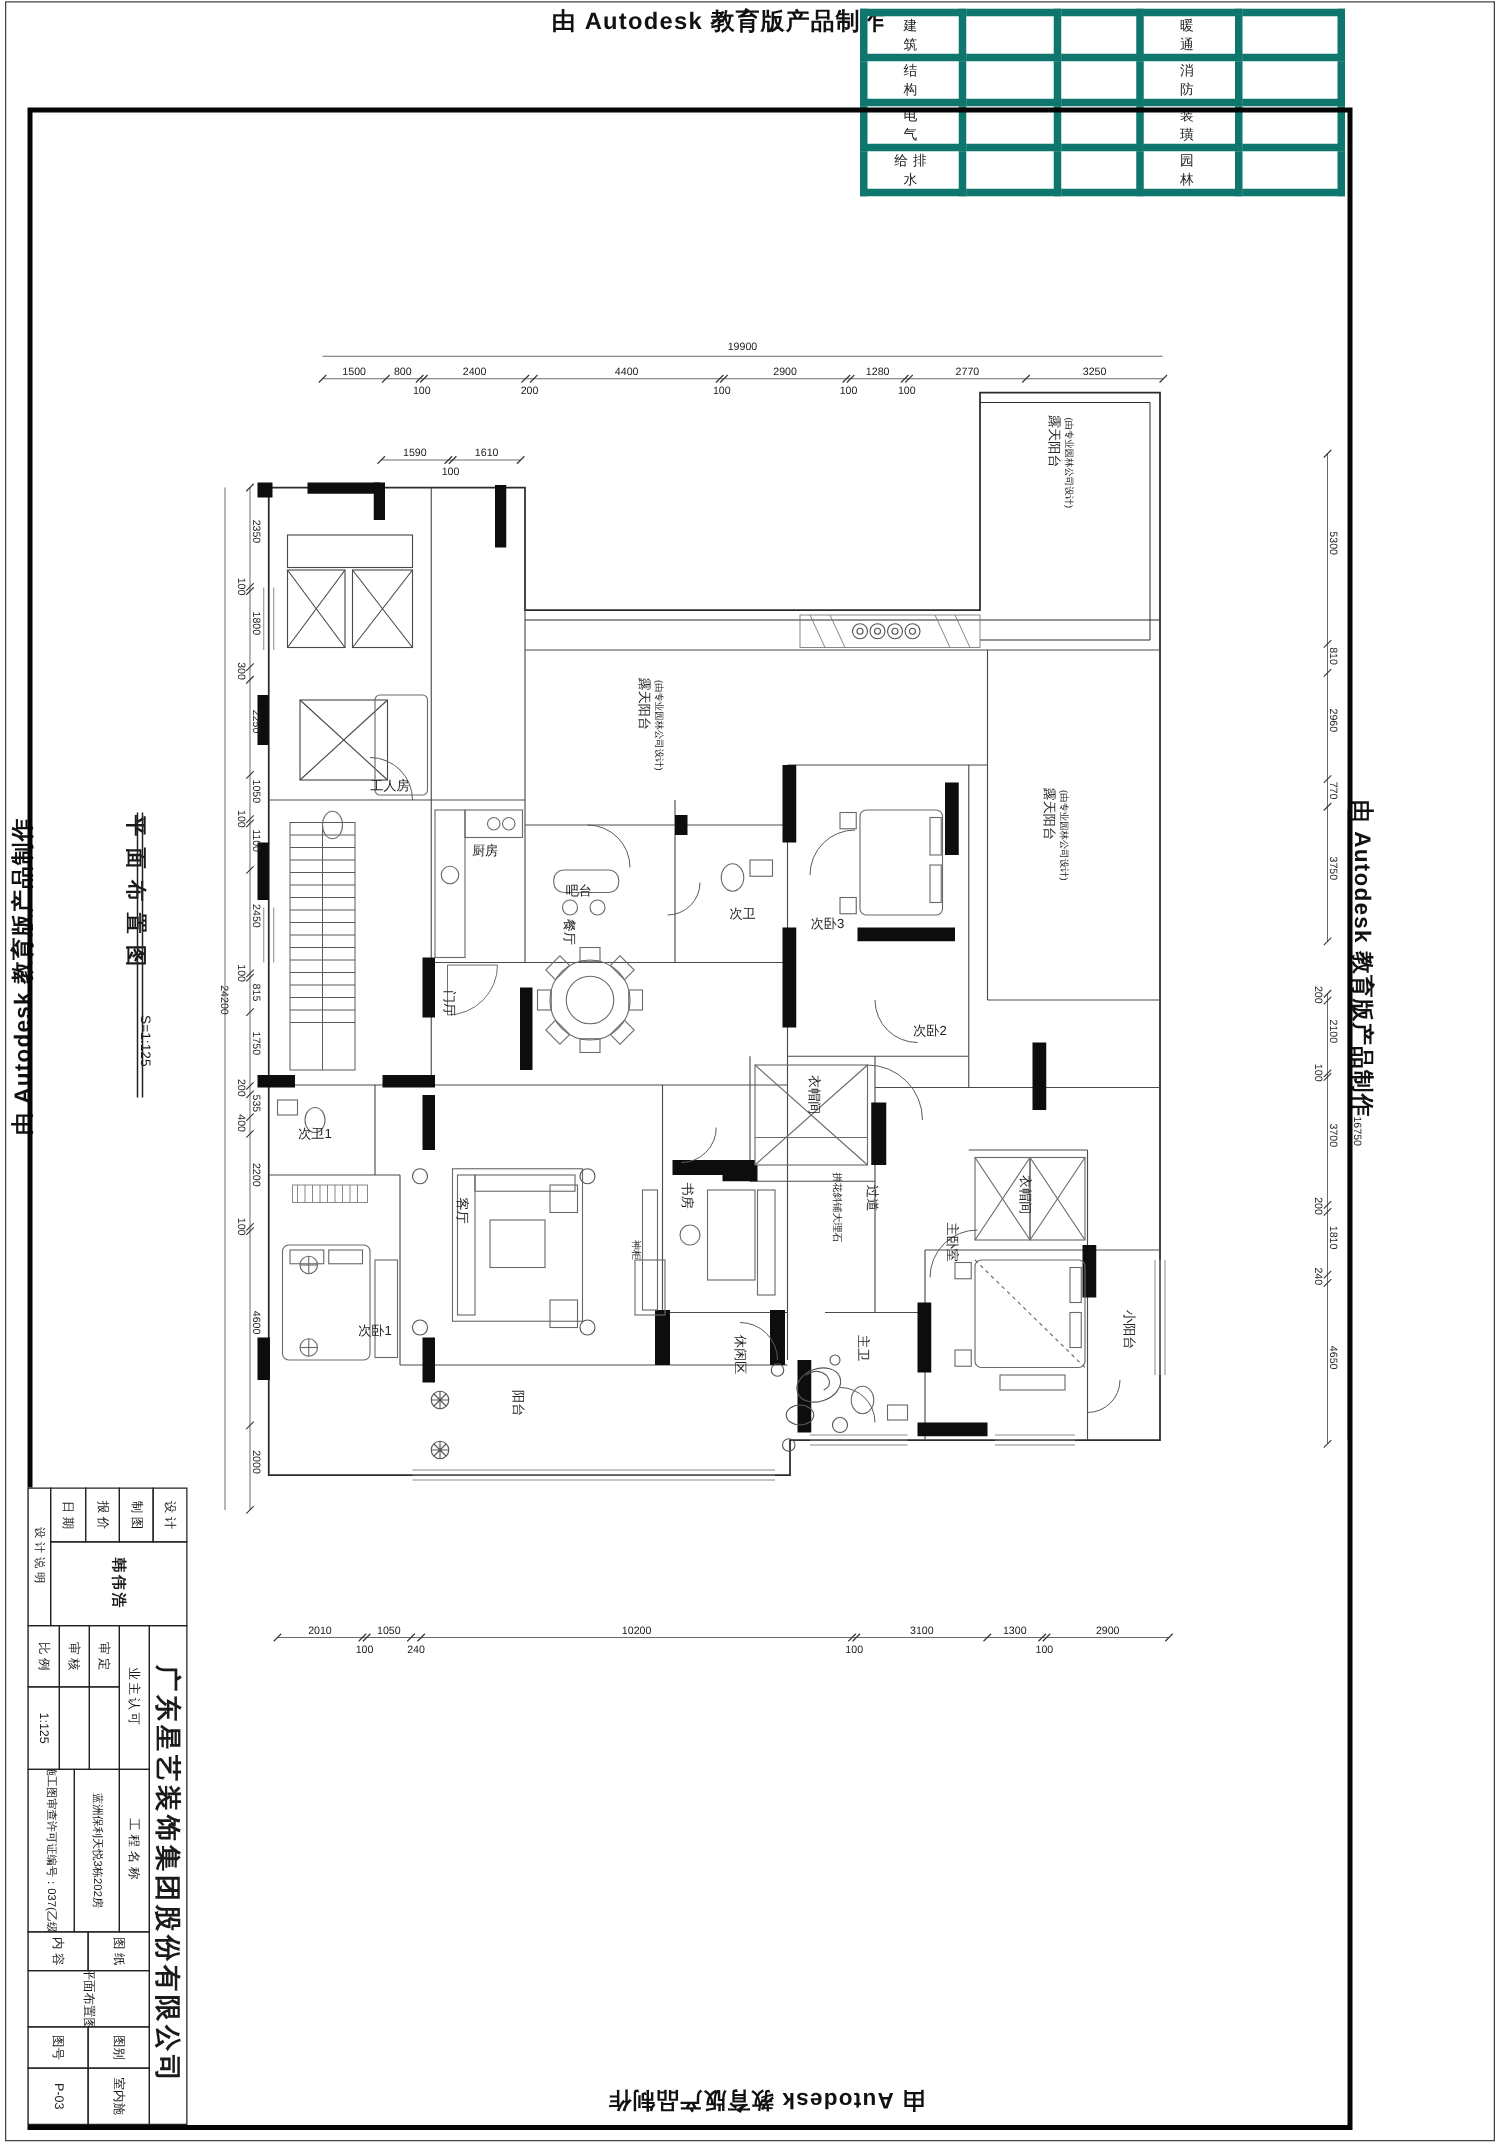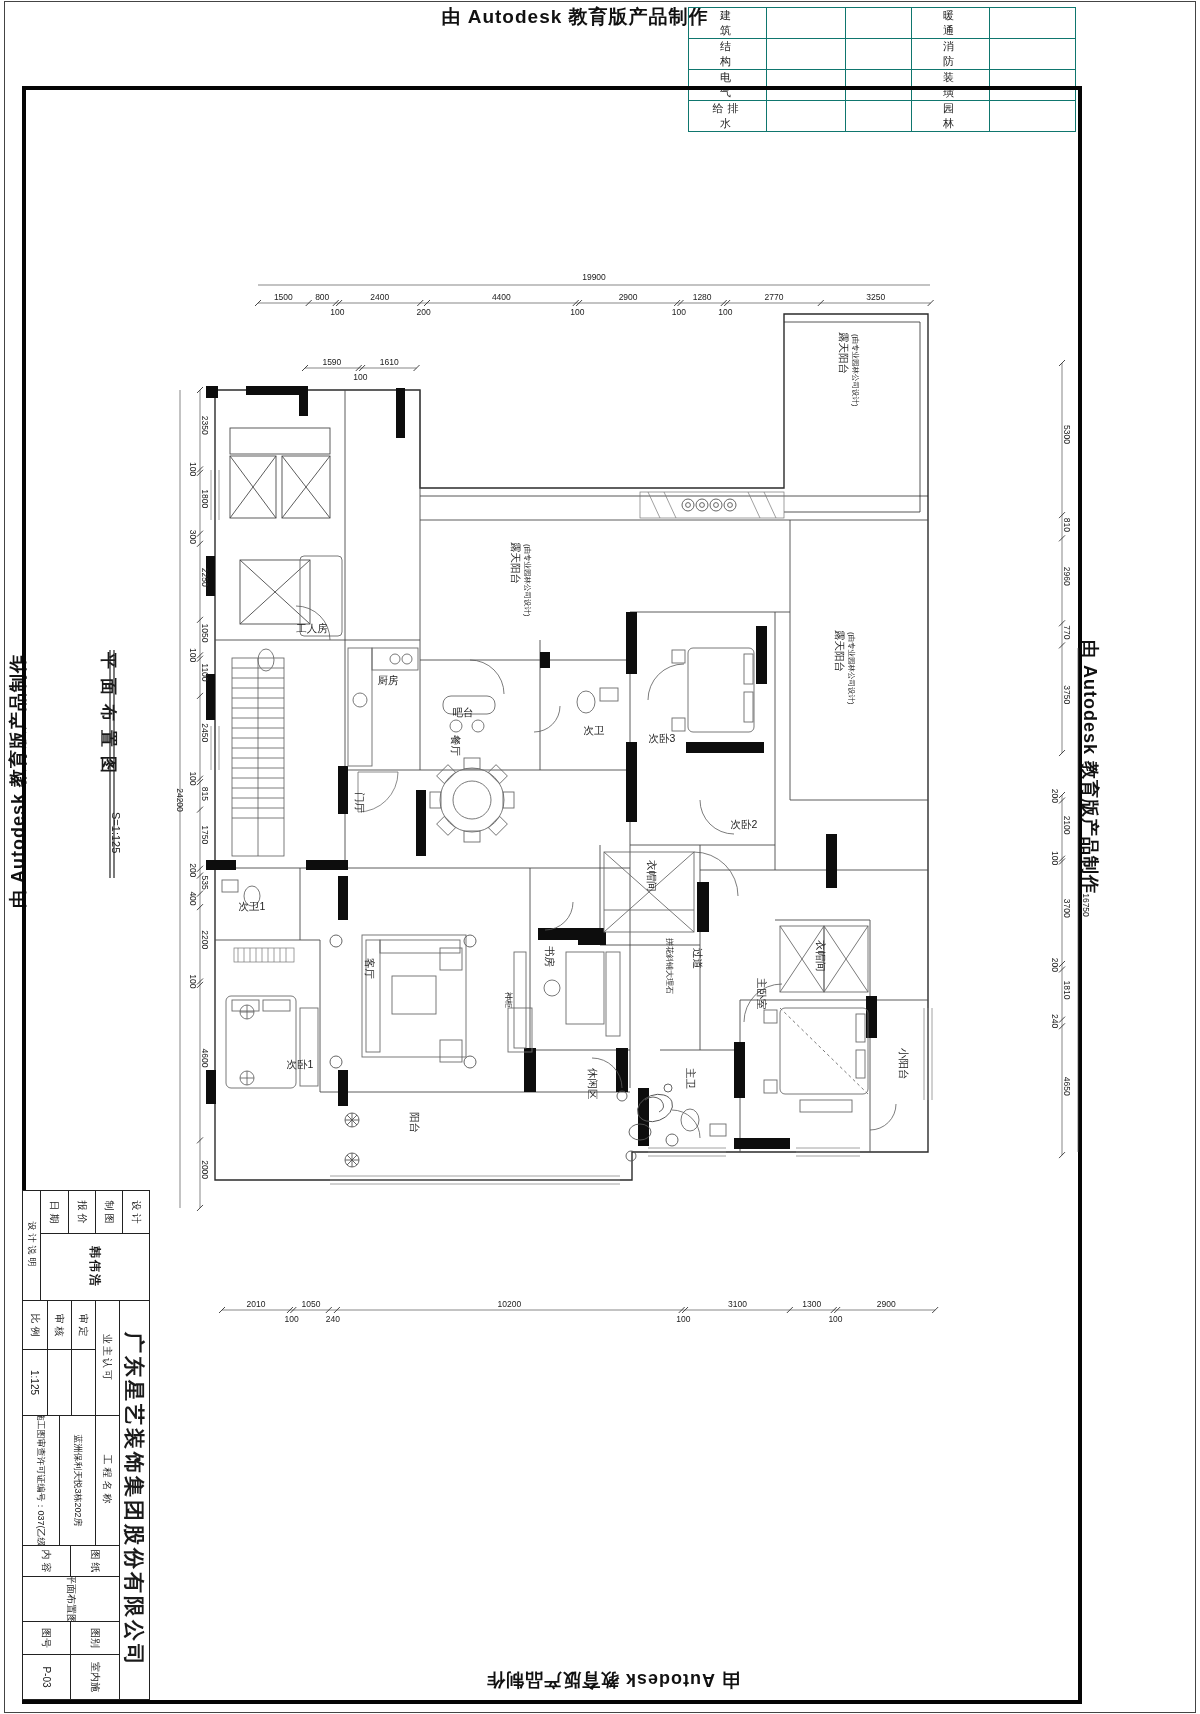--- a/index.html
+++ b/index.html
@@ -9,21 +9,21 @@
   .outer-border{position:absolute;left:4px;top:1px;width:1190px;height:1710px;border:1px solid #444;}
   .frame{position:absolute;left:22px;top:86px;width:1052px;height:1610px;border:4px solid #050505;}
   .banner{position:absolute;white-space:nowrap;font-weight:bold;font-size:19px;color:#111;letter-spacing:1px;}
   .banner.top{left:575px;top:4px;transform:translateX(-50%);}
   .banner.bottom{left:740px;top:1692px;transform:rotate(180deg);transform-origin:left top;font-size:18px;}
   .banner.left{left:6px;top:908px;transform:rotate(-90deg);transform-origin:left top;font-size:18px;}
   .banner.right{left:1102px;top:640px;transform:rotate(90deg);transform-origin:left top;font-size:18px;}
 
   
   .disc{position:absolute;left:688px;top:7px;width:388px;border-collapse:collapse;}
-  .disc td{border:1px solid #0f766e;height:15px;font-size:11px;padding:0 20px;color:#222;}
+  .disc td{border:6px solid #0f766e;height:15px;font-size:11px;padding:0 20px;color:#222;}
   .disc td.lab{width:64px;text-align:center;letter-spacing:4px;}
   .disc td.v1{width:84px;} .disc td.v2{width:56px;} .disc td.v3{width:100px;}
 
   
   .dtitle{position:absolute;left:120px;top:652px;transform:rotate(90deg);transform-origin:left top;
           font-size:17px;font-weight:bold;letter-spacing:9px;white-space:nowrap;}
   .dscale{position:absolute;left:122px;top:812px;transform:rotate(90deg);transform-origin:left top;
           font-size:11px;white-space:nowrap;}
 
   

